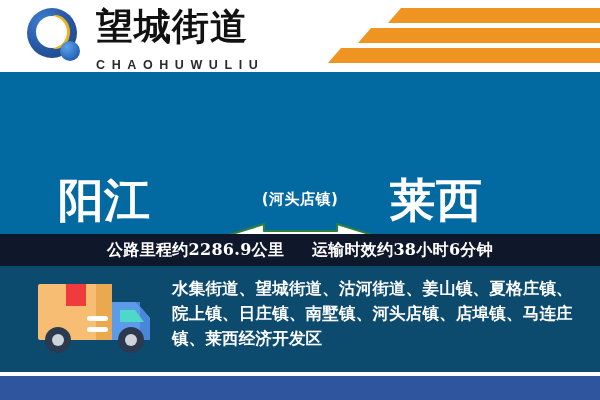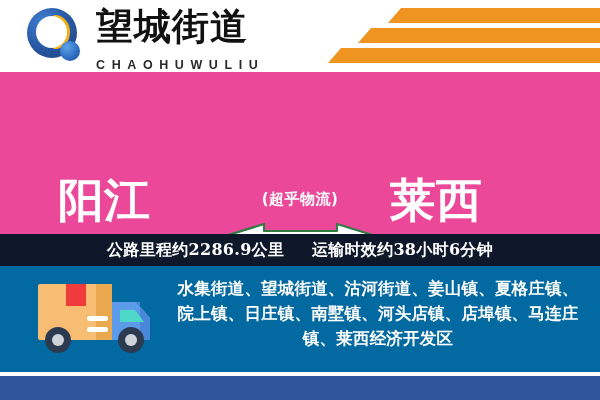--- a/index.html
+++ b/index.html
@@ -119,21 +119,21 @@
   .stripe-1 { top: 2px;  width: 212px; clip-path: polygon(13px 0, 100% 0, 100% 100%, 0 100%); }
   .stripe-2 { top: 22px; width: 242px; clip-path: polygon(13px 0, 100% 0, 100% 100%, 0 100%); }
   .stripe-3 { top: 42px; width: 272px; clip-path: polygon(13px 0, 100% 0, 100% 100%, 0 100%); }
 
   
   .route-panel {
     position: absolute;
     left: 0; top: 72px;
     width: 600px;
     height: 162px;
-    background: #ec4899;
+    background: #0369a1;
   }
 
   .city {
     position: absolute;
     top: 128px;
     font-family: "DejaVu Serif", "Liberation Serif", serif;
     font-size: 46px;
     font-weight: bold;
     color: #ffffff;
     line-height: 52px;
@@ -198,22 +198,21 @@
     letter-spacing: 0.3px;
   }
   .info-gap { display: inline-block; width: 16px; }
 
   
   .coverage-panel {
     position: absolute;
     left: 0; top: 266px;
     width: 600px;
     height: 126px;
-    background: #0369a1;
-    text-align: center;
+    background: #0c4a6e;
   }
 
   .truck {
     position: absolute;
     left: 36px;
     top: 12px;
     width: 124px;
     height: 82px;
   }
   .truck svg { display: block; }
@@ -273,21 +272,21 @@
       <div class="stripe stripe-2"></div>
       <div class="stripe stripe-3"></div>
     </div>
 
   </div>
 
   <div class="route-panel">
 
     <div class="city city-origin">阳江</div>
 
-    <div class="direct-note">(超乎物流)</div>
+    <div class="direct-note">(河头店镇)</div>
 
     <div class="arrow-wrap">
       <svg width="165" height="34" viewBox="0 0 165 34">
         <path d="M 46 4 L 46 11 L 119 11 L 119 4 L 161 17 L 119 30 L 119 23 L 46 23 L 46 30 L 4 17 Z" fill="#ffffff" stroke="#2f7d43" stroke-width="2.2" stroke-linejoin="round"></path>
       </svg>
     </div>
 
     <div class="roundtrip-note">【往返运输】</div>
 
     <div class="city city-dest">莱西</div>

